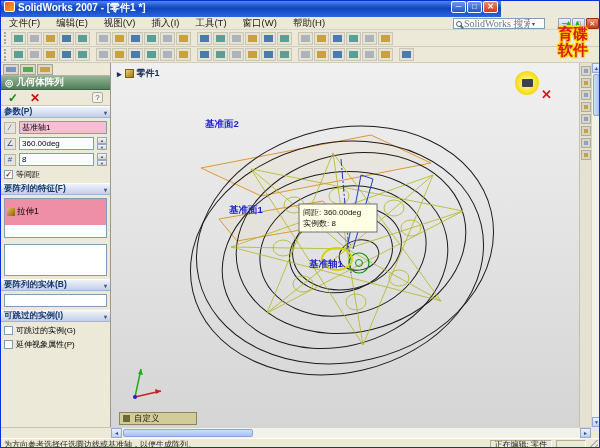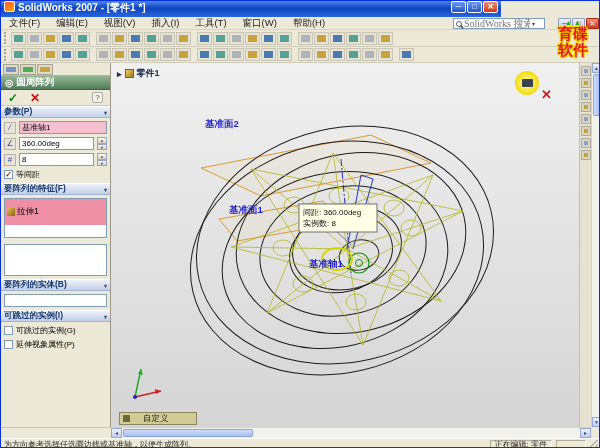--- a/index.html
+++ b/index.html
@@ -66,21 +66,21 @@
 .listbox{border:1px solid #7f9db9;background:#fff;overflow:hidden}
 .li-sel{background:#ee8fa6;display:flex;align-items:center;gap:2px;padding:13px 2px;height:13px}
 .li-icon{width:8px;height:8px;background:linear-gradient(135deg,#e8c050,#8a6010);flex:0 0 auto}
 
 .viewport{left:110px;top:62px;width:468px;height:364px;background:linear-gradient(#f0f0f0,#d5d5d5);overflow:hidden}
 .vp-tree{position:absolute;left:6px;top:4px;display:flex;align-items:center;gap:3px;font-size:9px;color:#203050;font-weight:bold}
 .cube-ic{width:9px;height:9px;background:linear-gradient(135deg,#f0d060,#a07820);border:1px solid #806010}
 .confirm-ok{position:absolute;left:404px;top:8px;width:24px;height:24px;border-radius:50%;background:radial-gradient(circle,#fff380 20%,#f2d800 75%,rgba(242,216,0,0));display:flex;align-items:center;justify-content:center}
 .confirm-ok::after{content:"";width:11px;height:8px;background:#3a4250;border-radius:1px}
 .confirm-x{position:absolute;left:430px;top:24px;color:#d81818;font-weight:bold;font-size:13px;text-shadow:0 0 1px #fff}
-.view-label{left:118px;top:411px;width:78px;height:13px;background:#d2cc96;border:1px solid #8a8664;display:flex;align-items:center;gap:13px;padding:0 3px;font-size:8.5px;color:#222}
+.view-label{left:118px;top:411px;width:78px;height:13px;background:#d2cc96;border:1px solid #8a8664;display:flex;align-items:center;gap:4px;padding:0 3px;font-size:8.5px;color:#222}
 .vl-ic{width:7px;height:7px;background:#6a6a3a;flex:0 0 auto}
 
 .rightbar{left:578px;top:62px;width:12px;height:364px;background:#e6e2d2;border-left:1px solid #c4c0b0;display:flex;flex-direction:column;align-items:center;gap:2px;padding-top:3px}
 .rbi{width:10px;height:10px;border:1px solid #b0ac9c;background:#d8d4c6;position:relative}
 .rbi::after{content:"";position:absolute;inset:2px;background:#8fa4c4}
 .rbi:nth-of-type(2n)::after{background:#caa23c}
 .vscroll{left:590px;top:62px;width:10px;height:364px;background:#f2f1ea;border-left:1px solid #d8d4c4;display:flex;flex-direction:column}
 .sarrow{height:10px;background:linear-gradient(#eef2fc,#c2cee8);border:1px solid #93a8d4;color:#33508c;font-size:5px;line-height:8px;text-align:center}
 .vthumb{height:42px;margin:1px;background:linear-gradient(90deg,#cdddfc,#a8c0f0);border:1px solid #8aa4dc;border-radius:2px}
 .hscroll{left:110px;top:426px;width:480px;height:11px;background:#f2f1ea;border-top:1px solid #d8d4c4;display:flex;align-items:stretch}
@@ -194,21 +194,21 @@
   </div>
 
   <div class="abs pm">
     <div class="pm-tabs">
       <span class="ptab"></span>
         <span class="ptab"></span>
         <span class="ptab"></span>
     </div>
     <div class="pm-title">
       <span>◎</span>
-      <span>圆周阵列</span>
+      <span>几何体阵列</span>
     </div>
     <div class="pm-btns">
       <span class="ok">✓</span>
       <span class="cancel">✕</span>
       <span class="help">?</span>
     </div>
 
     <div class="sec-h">
       <span>参数(P)</span>
       <span class="chev">▾</span>

